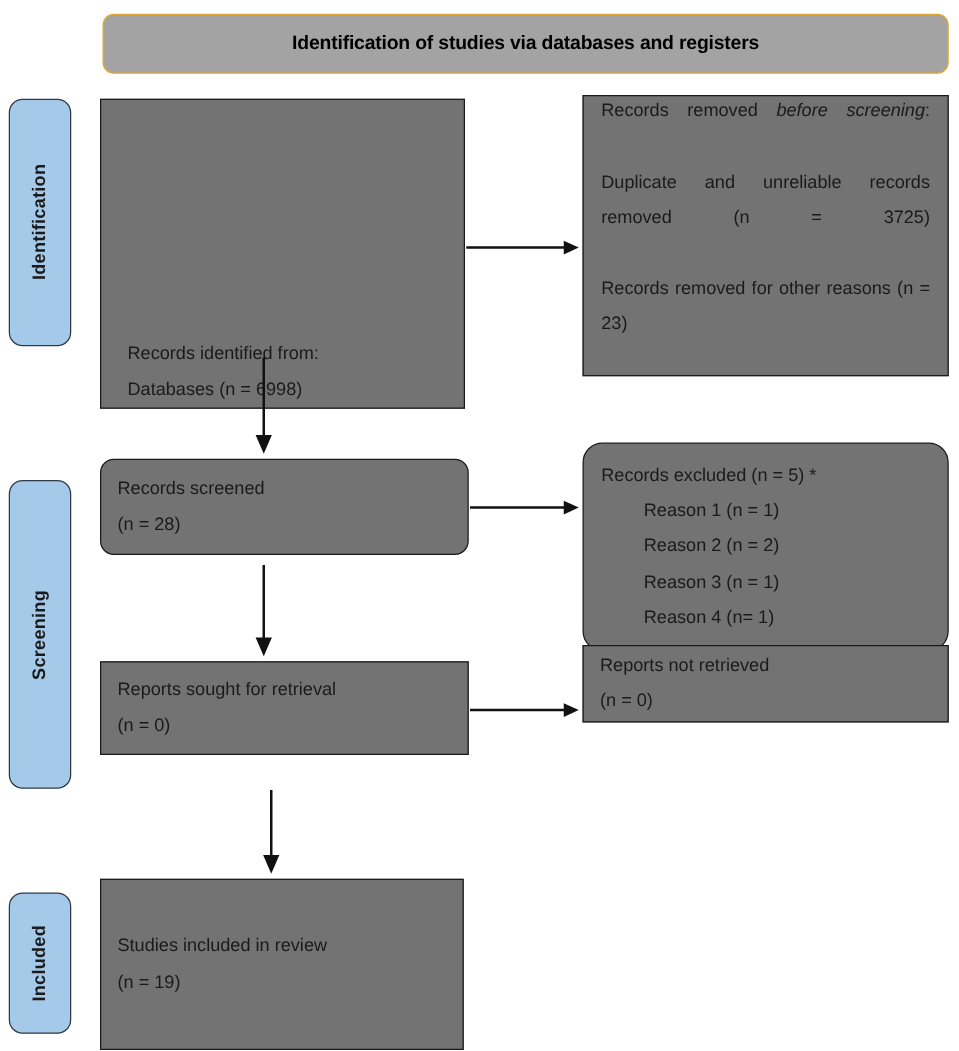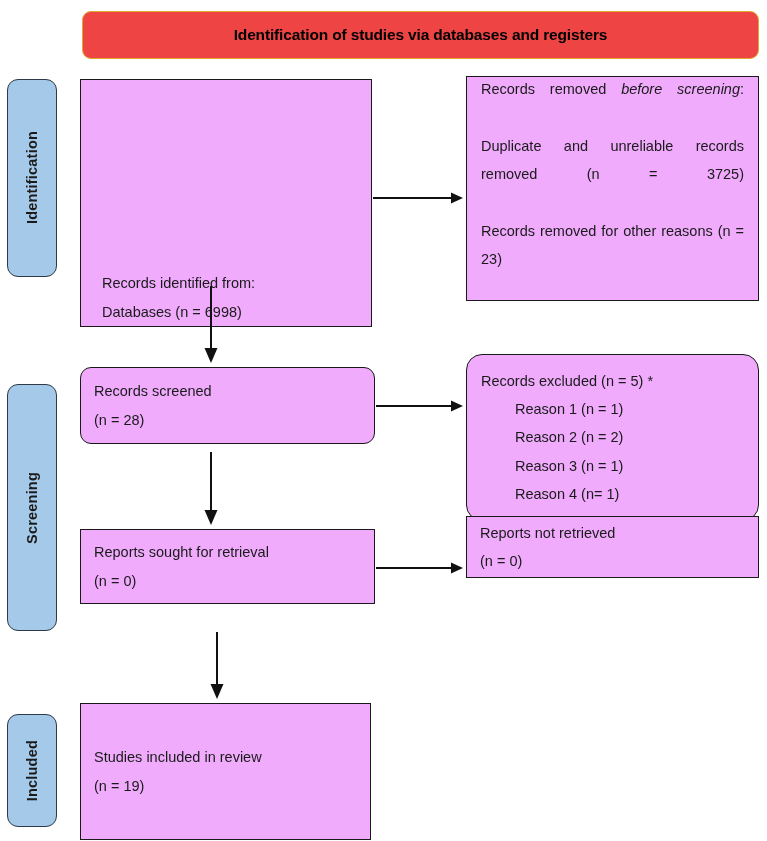--- a/index.html
+++ b/index.html
@@ -24,21 +24,21 @@
     height: 841px;
   }
 
   
   .banner {
     position: absolute;
     left: 82px;
     top: 11px;
     width: 677px;
     height: 48px;
-    background: #ef4444;
+    background: #a3a3a3;
     border: 1px solid #E0A92F;
     border-radius: 9px;
     display: flex;
     align-items: center;
     justify-content: center;
     box-sizing: border-box;
   }
   .banner-text {
     font-size: 15.5px;
     font-weight: bold;
@@ -70,21 +70,21 @@
     color: #1b1b1b;
     white-space: nowrap;
   }
   #stage-identification { top: 79px;  height: 198px; }
   #stage-screening     { top: 384px; height: 247px; }
   #stage-included      { top: 714px; height: 113px; }
 
   
   .box {
     position: absolute;
-    background: #f0abfc;
+    background: #737373;
     border: 1.6px solid #1a1a1a;
     box-sizing: border-box;
     display: flex;
     flex-direction: column;
     justify-content: center;
   }
   .box-inner {
     padding: 0 13px;
   }
   .line {

